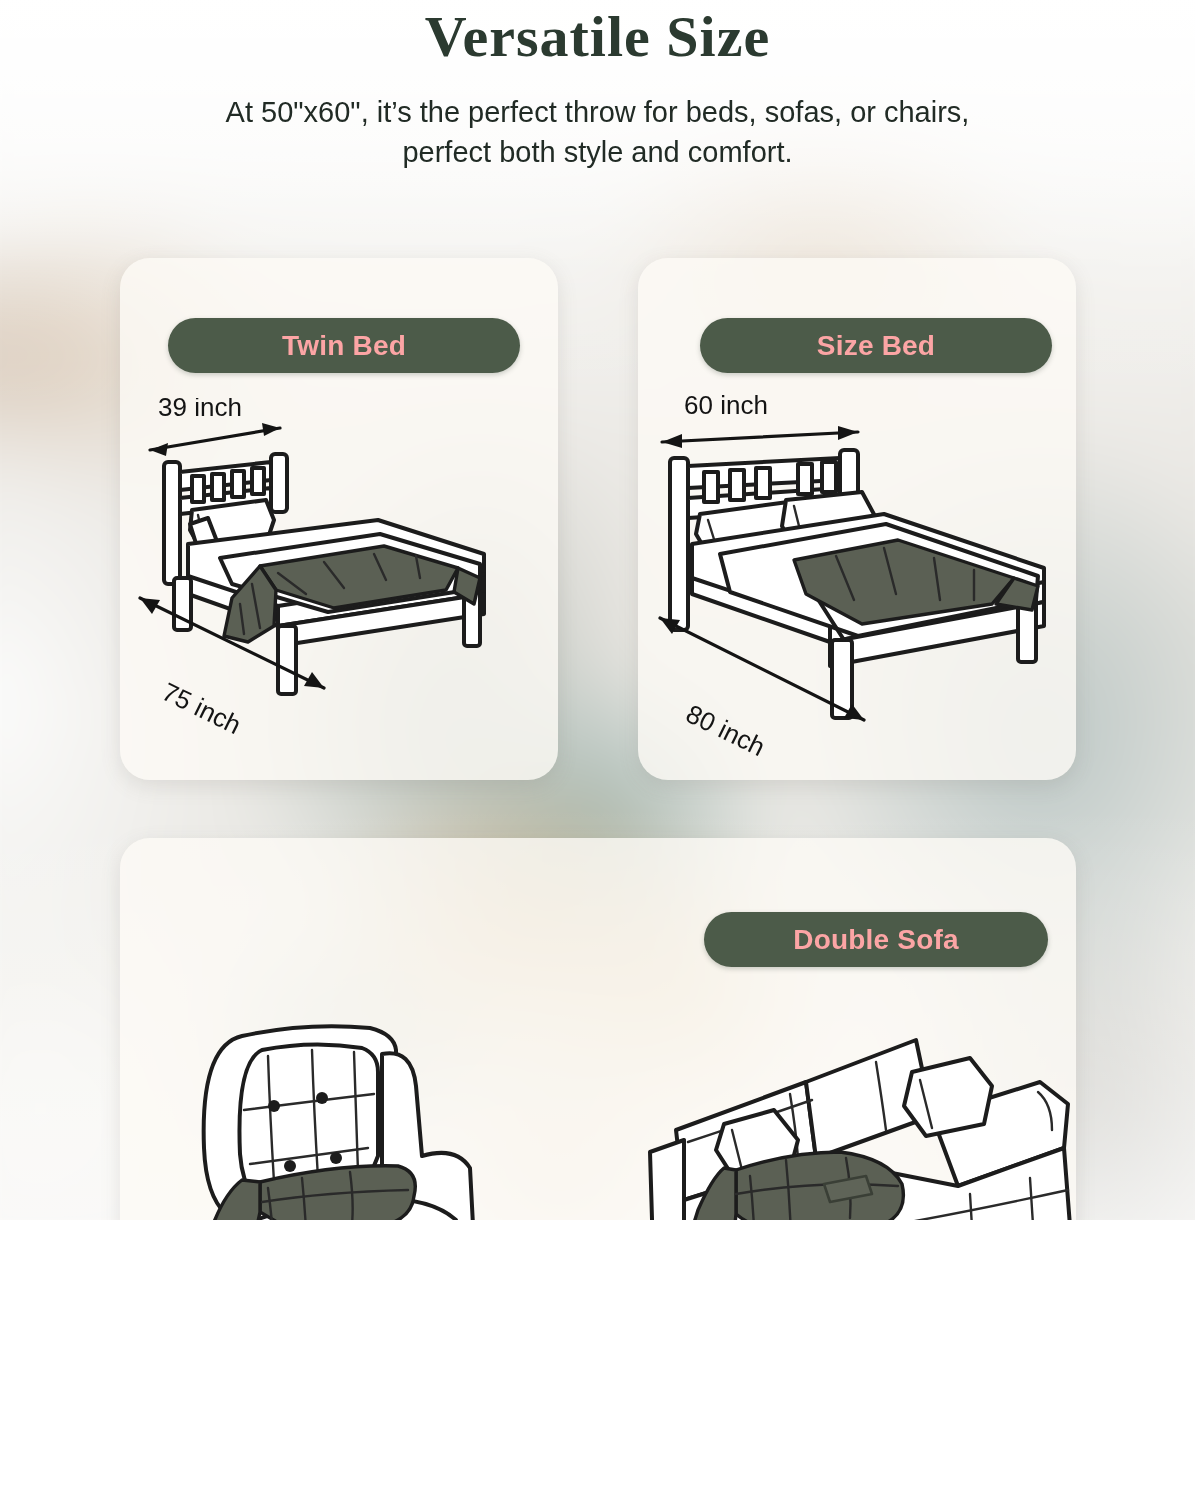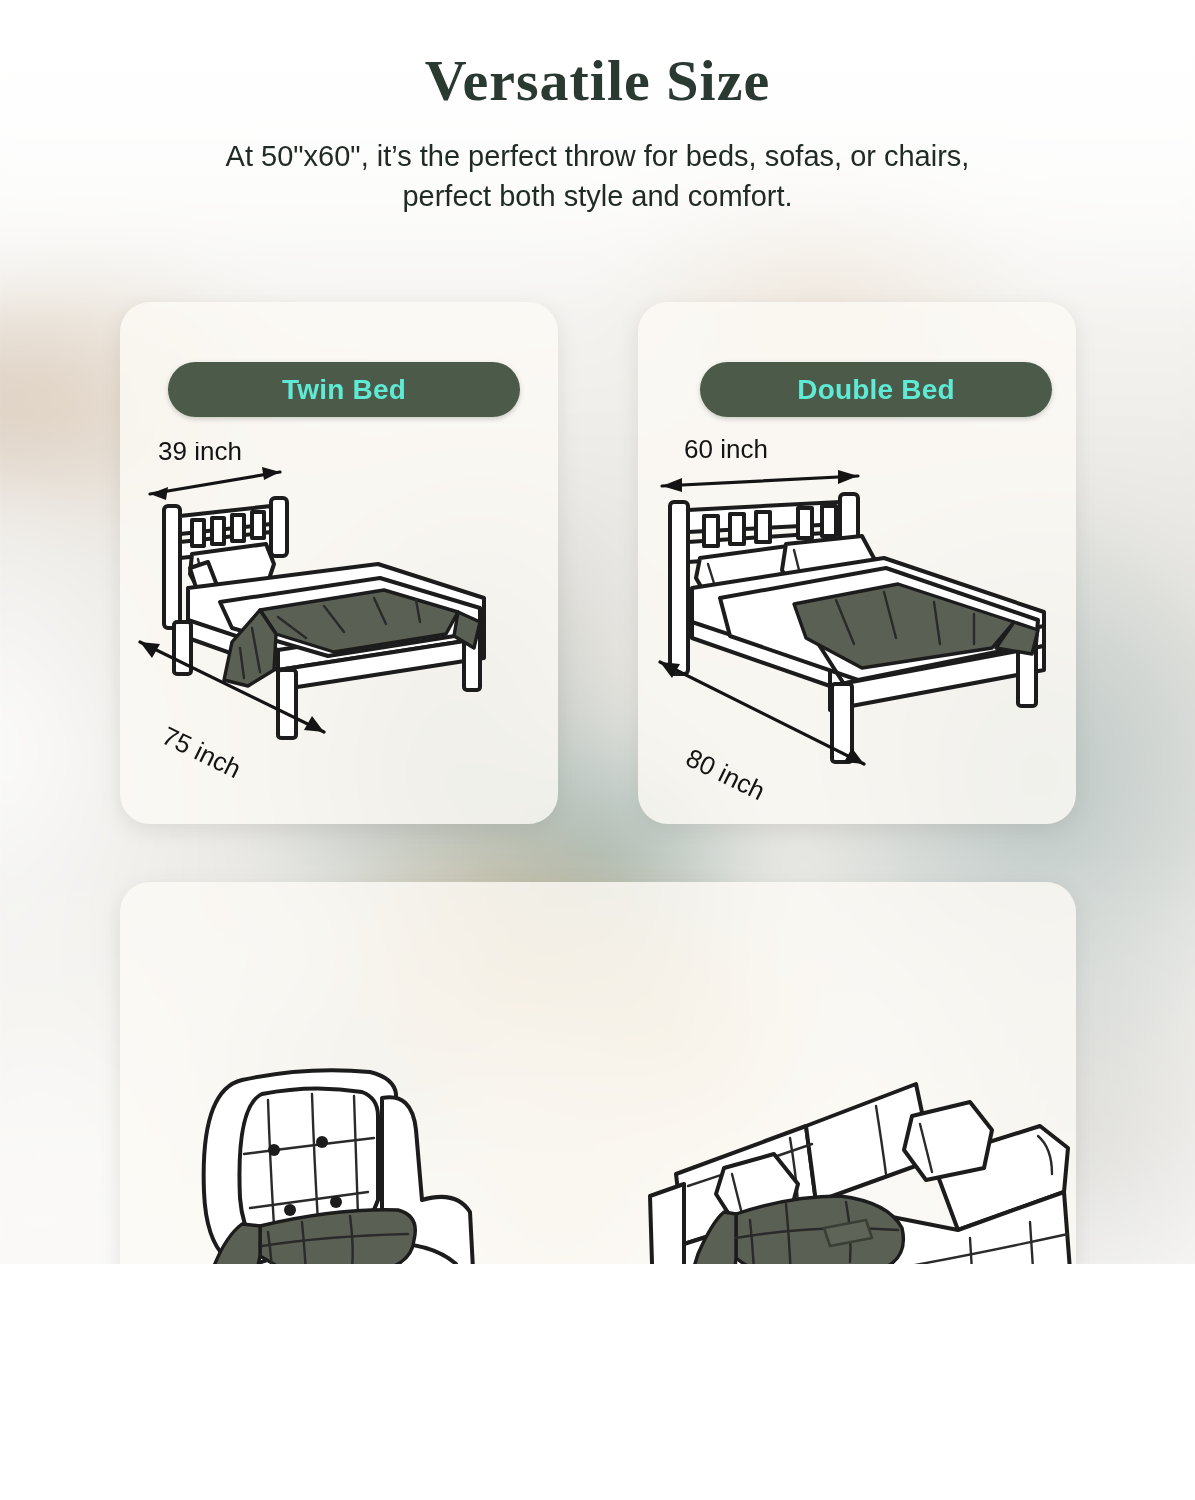--- a/index.html
+++ b/index.html
@@ -9,21 +9,20 @@
     font-family:"Liberation Sans", sans-serif;
     overflow:hidden;
   }
 
   
   #page {
     position:relative;
     width:1195px; height:1220px;
     background:#f2f1ef;
     overflow:hidden;
-    margin-top:44px;
   }
 
   
   .bg-photo {
     position:absolute; inset:-80px;
     filter:blur(34px);
     background-color:#e9e7e3;
     background-image:
       
       radial-gradient(ellipse 300px 260px at 600px 1020px, rgba(196,152,88,.55), rgba(196,152,88,0) 70%),
@@ -84,21 +83,21 @@
   #card-queen  { left:638px; top:258px;  width:438px; height:522px; }
   #card-sofas  { left:120px; top:838px;  width:956px; height:578px; }
 
   
   .pill {
     position:absolute;
     display:flex; align-items:center; justify-content:center;
     height:55px;
     border-radius:28px;
     background:#4c5b49;
-    color:#5eead4;
+    color:#fca5a5;
     font-size:28px;
     font-weight:700;
     letter-spacing:.2px;
     box-shadow:0 2px 5px rgba(60,70,58,.25);
   }
   #pill-twin   { left:48px;  top:60px; width:352px; }
   #pill-queen  { left:62px;  top:60px; width:352px; }
   #pill-single { left:40px;  top:74px; width:344px; }
   #pill-double { left:584px; top:74px; width:344px; }
 
@@ -184,21 +183,21 @@
           <line class="dim-line" x1="12" y1="200" x2="196" y2="290"></line>
           <polygon class="dim-head" points="12,200 32,202 24,216"></polygon>
           <polygon class="dim-head" points="196,290 176,288 184,274"></polygon>
         </g>
         <text class="dim-txt" x="32" y="300" transform="rotate(26 32 300)">75 inch</text>
       </svg>
     </div>
   </div>
 
   <div class="card" id="card-queen">
-    <div class="pill" id="pill-queen">Double Bed</div>
+    <div class="pill" id="pill-queen">Size Bed</div>
 
     <div class="illus" id="illus-queen">
       <svg viewBox="0 0 424 380" xmlns="http://www.w3.org/2000/svg">
 
         <g>
           <line class="dim-line" x1="14" y1="54" x2="210" y2="44"></line>
           <polygon class="dim-head" points="14,54 34,46 34,60"></polygon>
           <polygon class="dim-head" points="210,44 190,38 190,52"></polygon>
         </g>
         <text class="dim-txt" x="36" y="26">60 inch</text>
@@ -237,20 +236,21 @@
           <line class="dim-line" x1="12" y1="230" x2="216" y2="332"></line>
           <polygon class="dim-head" points="12,230 32,232 24,246"></polygon>
           <polygon class="dim-head" points="216,332 196,330 204,316"></polygon>
         </g>
         <text class="dim-txt" x="36" y="332" transform="rotate(26 36 332)">80 inch</text>
       </svg>
     </div>
   </div>
 
   <div class="card" id="card-sofas">
+    <div class="pill" id="pill-double">Double Sofa</div>
 
     <div class="illus" id="illus-single">
       <svg viewBox="0 0 380 380" xmlns="http://www.w3.org/2000/svg">
 
         <path class="leg-dark" d="M166 288 L186 288 L176 372 L158 372 Z"></path>
         <path class="leg-dark" d="M290 276 L308 272 L322 346 L304 348 Z"></path>
         <path class="leg-dark" d="M76 278 L92 272 L102 320 L86 324 Z"></path>
 
         <path class="panel" d="M48 142 Q44 40 86 30 Q150 16 214 22 Q238 28 240 44 L240 146 Q234 172 226 184 L70 208 Q50 190 48 142 Z"></path>
 

